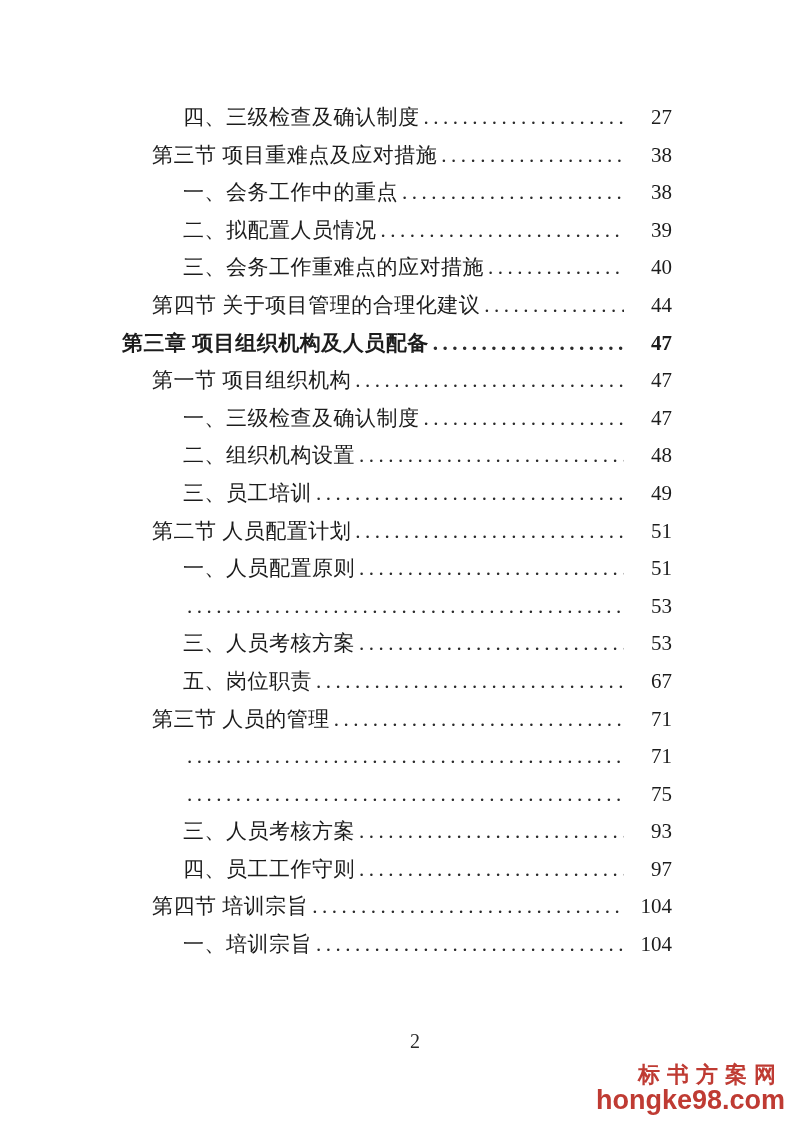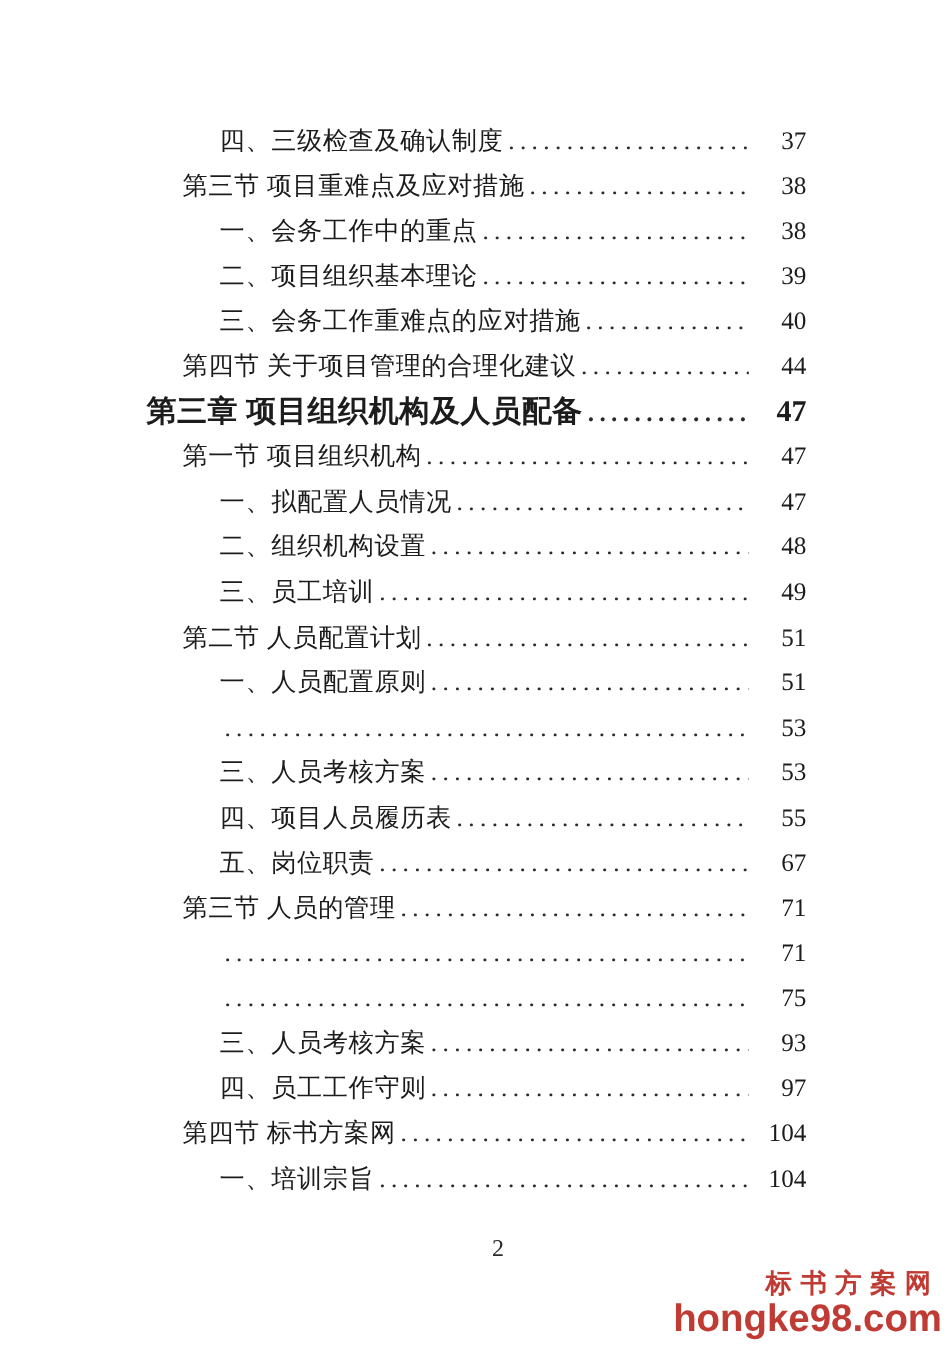--- a/index.html
+++ b/index.html
@@ -50,21 +50,21 @@
     font-size: 21px;
     color: #2a2a2a;
   }
   .toc-row .pagenum {
     flex: 0 0 auto;
     width: 42px;
     text-align: right;
   }
   .toc-row.level-chapter {
     font-weight: bold;
-    font-size: 25px;
+    font-size: 21px;
   }
   .toc-row.level-chapter .dots::after {
     font-weight: bold;
   }
   .toc-row.level-section { padding-left: 30px; }
   .toc-row.level-item    { padding-left: 61px; }
 
   .footer-pagenum {
     position: absolute;
     top: 1030px;
@@ -81,48 +81,48 @@
     font-family: "Liberation Sans", sans-serif;
     font-weight: bold;
     line-height: 1.0;
   }
   .watermark .wm-name {
     font-size: 22px;
     letter-spacing: 7px;
     margin-right: 2px;
   }
   .watermark .wm-url {
-    font-size: 32px;
+    font-size: 27px;
     letter-spacing: 0px;
     margin-top: 1px;
   }
 </style>
 </head>
 <body>
 
 <div class="page">
 
   <div class="toc">
       <div class="toc-row level-item">
         <span class="label">四、三级检查及确认制度</span>
         <span class="dots"></span>
-        <span class="pagenum">37</span>
+        <span class="pagenum">27</span>
       </div>
       <div class="toc-row level-section">
         <span class="label">第三节 项目重难点及应对措施</span>
         <span class="dots"></span>
         <span class="pagenum">38</span>
       </div>
       <div class="toc-row level-item">
         <span class="label">一、会务工作中的重点</span>
         <span class="dots"></span>
         <span class="pagenum">38</span>
       </div>
       <div class="toc-row level-item">
-        <span class="label">二、项目组织基本理论</span>
+        <span class="label">二、拟配置人员情况</span>
         <span class="dots"></span>
         <span class="pagenum">39</span>
       </div>
       <div class="toc-row level-item">
         <span class="label">三、会务工作重难点的应对措施</span>
         <span class="dots"></span>
         <span class="pagenum">40</span>
       </div>
       <div class="toc-row level-section">
         <span class="label">第四节 关于项目管理的合理化建议</span>
@@ -133,21 +133,21 @@
         <span class="label">第三章 项目组织机构及人员配备</span>
         <span class="dots"></span>
         <span class="pagenum">47</span>
       </div>
       <div class="toc-row level-section">
         <span class="label">第一节 项目组织机构</span>
         <span class="dots"></span>
         <span class="pagenum">47</span>
       </div>
       <div class="toc-row level-item">
-        <span class="label">一、拟配置人员情况</span>
+        <span class="label">一、三级检查及确认制度</span>
         <span class="dots"></span>
         <span class="pagenum">47</span>
       </div>
       <div class="toc-row level-item">
         <span class="label">二、组织机构设置</span>
         <span class="dots"></span>
         <span class="pagenum">48</span>
       </div>
       <div class="toc-row level-item">
         <span class="label">三、员工培训</span>
@@ -167,25 +167,20 @@
       <div class="toc-row level-item">
         <span class="dots"></span>
         <span class="pagenum">53</span>
       </div>
       <div class="toc-row level-item">
         <span class="label">三、人员考核方案</span>
         <span class="dots"></span>
         <span class="pagenum">53</span>
       </div>
       <div class="toc-row level-item">
-        <span class="label">四、项目人员履历表</span>
-        <span class="dots"></span>
-        <span class="pagenum">55</span>
-      </div>
-      <div class="toc-row level-item">
         <span class="label">五、岗位职责</span>
         <span class="dots"></span>
         <span class="pagenum">67</span>
       </div>
       <div class="toc-row level-section">
         <span class="label">第三节 人员的管理</span>
         <span class="dots"></span>
         <span class="pagenum">71</span>
       </div>
       <div class="toc-row level-item">
@@ -200,21 +195,21 @@
         <span class="label">三、人员考核方案</span>
         <span class="dots"></span>
         <span class="pagenum">93</span>
       </div>
       <div class="toc-row level-item">
         <span class="label">四、员工工作守则</span>
         <span class="dots"></span>
         <span class="pagenum">97</span>
       </div>
       <div class="toc-row level-section">
-        <span class="label">第四节 标书方案网</span>
+        <span class="label">第四节 培训宗旨</span>
         <span class="dots"></span>
         <span class="pagenum">104</span>
       </div>
       <div class="toc-row level-item">
         <span class="label">一、培训宗旨</span>
         <span class="dots"></span>
         <span class="pagenum">104</span>
       </div>
     </div>
 

